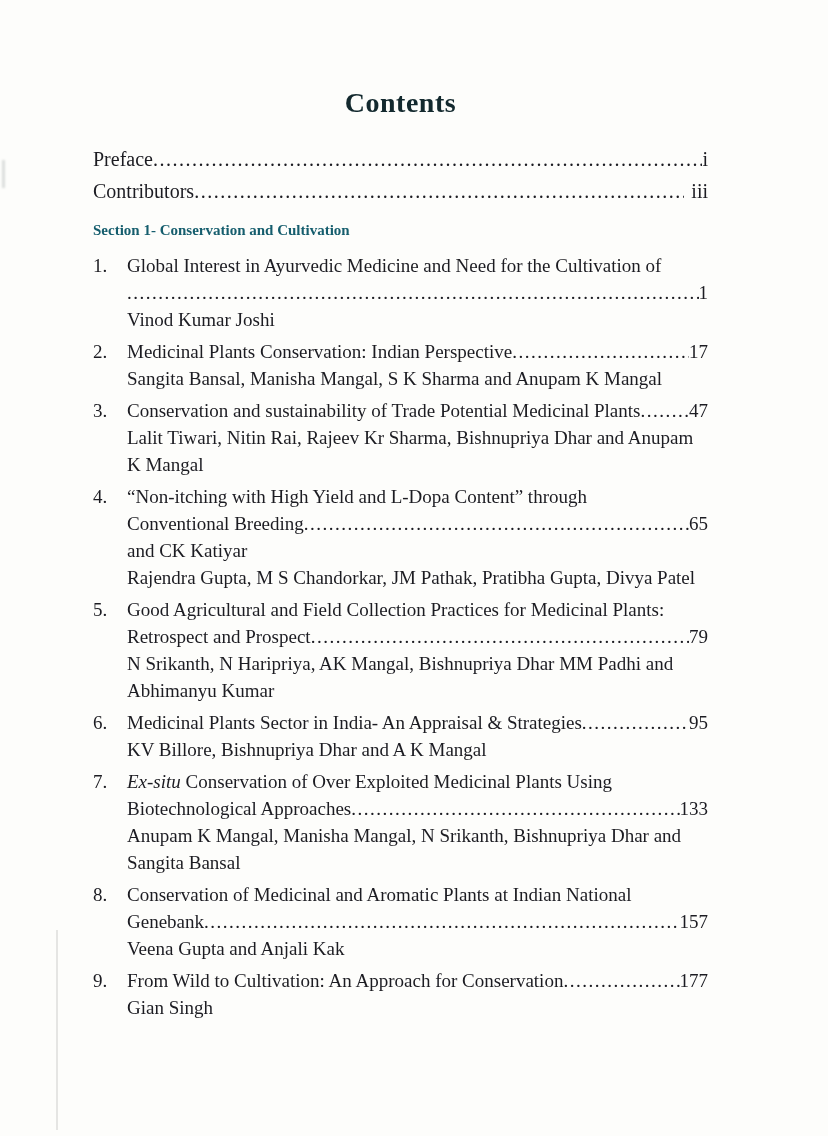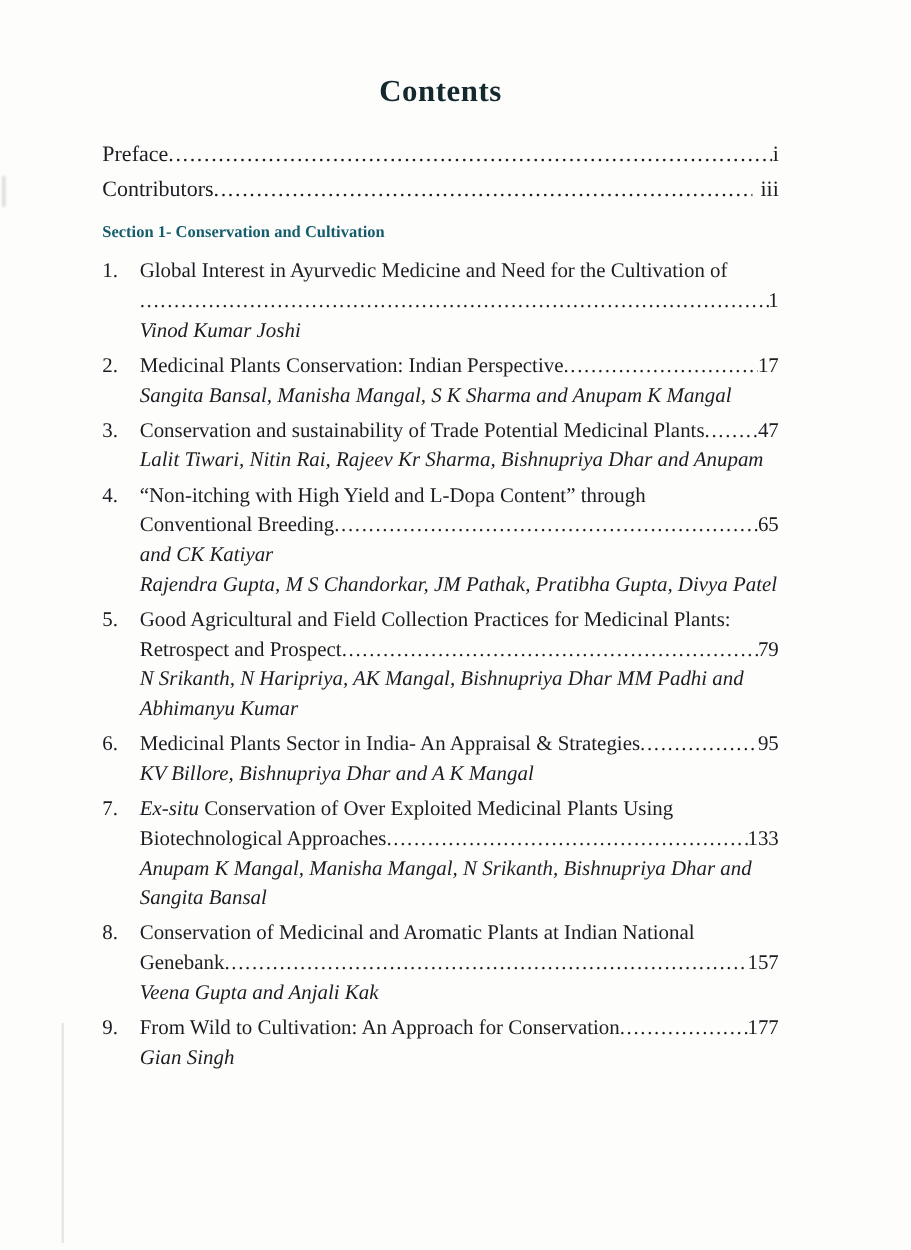--- a/index.html
+++ b/index.html
@@ -31,21 +31,21 @@
     left: 2px;
     top: 160px;
     width: 3px;
     height: 28px;
     background: rgba(120,130,130,0.25);
     filter: blur(1px);
   }
   .content {
     position: absolute;
     left: 93px;
-    top: 68px;
+    top: 87px;
     width: 615px;
   }
   .doc-title {
     text-align: center;
     font-size: 28px;
     font-weight: bold;
     letter-spacing: 0.5px;
     line-height: 32px;
     margin: 0;
   }
@@ -93,21 +93,21 @@
     flex: 1 1 auto;
     overflow: hidden;
     white-space: nowrap;
     letter-spacing: 1.5px;
     min-width: 10px;
   }
   .dots::after {
     content: "........................................................................................................................................................................................................";
   }
   .pg { flex: 0 0 auto; }
-  .authors { font-style: italic; }
+  .authors { }
   em { font-style: italic; }
 </style>
 </head>
 <body>
 
 <div class="page" style="color: rgb(28, 28, 34);">
   <div class="artifact-mark"></div>
   <div class="artifact-line"></div>
 
   <div class="content">
@@ -153,20 +153,21 @@
         </div>
         <div class="entry">
           <span class="num">3.</span>
           <div class="ebody">
             <div class="lead">
               <span class="seg">Conservation and sustainability of Trade Potential Medicinal Plants</span>
               <span class="dots"></span>
               <span class="pg">47</span>
             </div>
             <div class="authors">Lalit Tiwari, Nitin Rai, Rajeev Kr Sharma, Bishnupriya Dhar and Anupam</div>
+            <div class="authors">K Mangal</div>
           </div>
         </div>
         <div class="entry">
           <span class="num">4.</span>
           <div class="ebody">
             <div class="tline"><span class="seg">“Non-itching with High Yield and L-Dopa Content” through</span></div>
             <div class="lead">
               <span class="seg">Conventional Breeding</span>
               <span class="dots"></span>
               <span class="pg">65</span>

